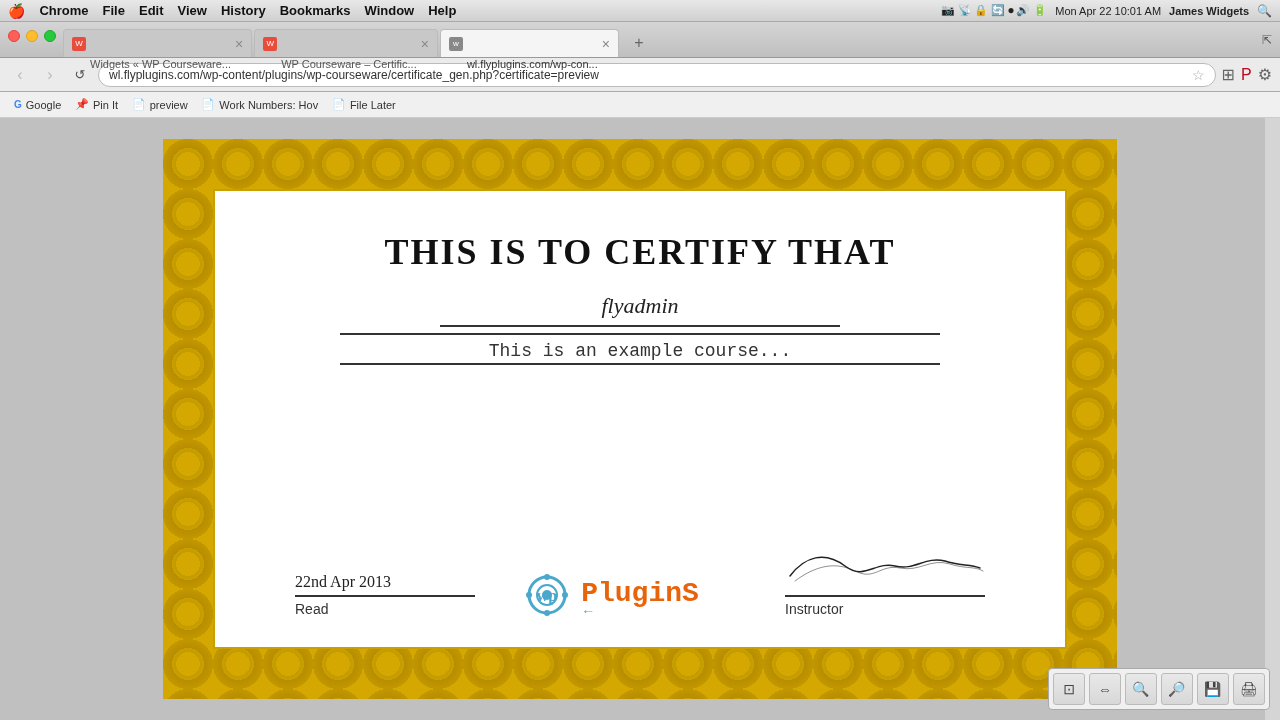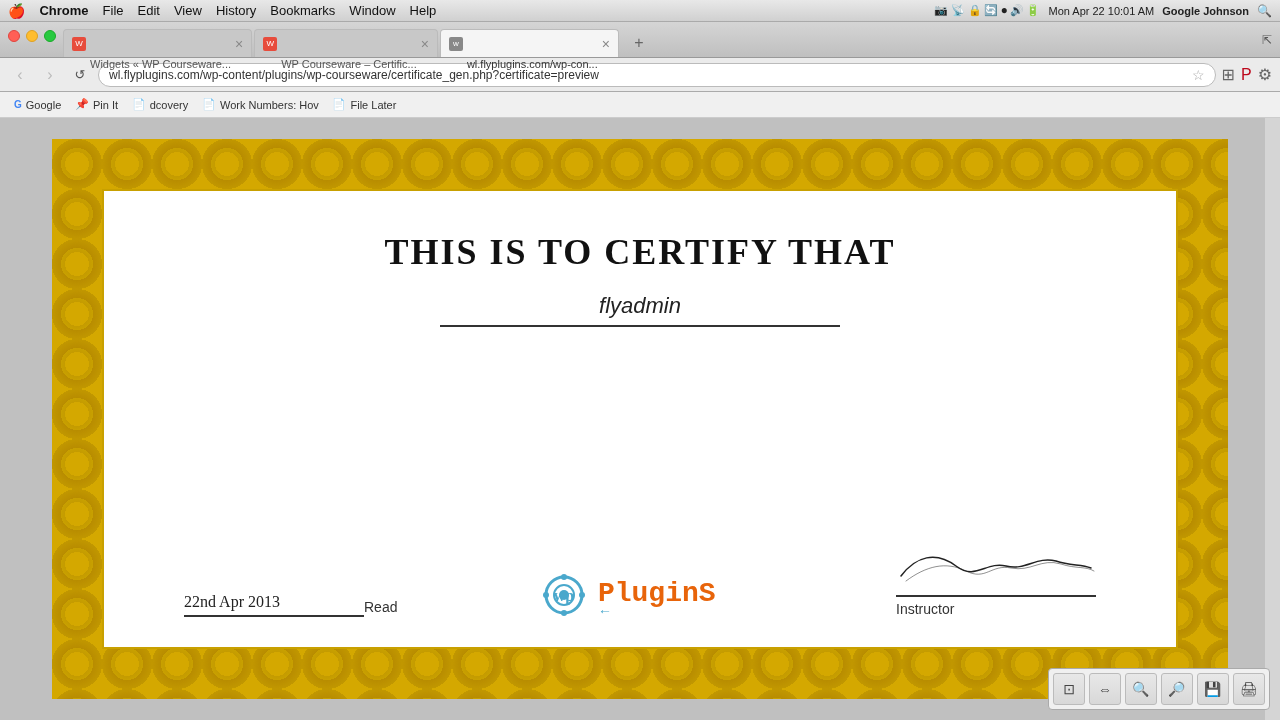--- a/index.html
+++ b/index.html
@@ -29,21 +29,21 @@
       gap: 14px;
       flex: 1;
     }
     .apple-logo {
       font-size: 14px;
       color: #333;
     }
     .menu-item {
       font-size: 13px;
       color: #111;
-      font-weight: 400;
+      font-weight: 700;
       cursor: default;
     }
     .menu-item.bold { font-weight: 600; }
     .menu-bar-right {
       display: flex;
       align-items: center;
       gap: 8px;
       font-size: 12px;
       color: #222;
     }
@@ -207,21 +207,21 @@
       background: #c0c0c0;
       display: flex;
       align-items: center;
       justify-content: center;
       position: relative;
       overflow: hidden;
     }
 
     
     .certificate-wrapper {
-      width: 1176px;
+      width: 954px;
       height: 560px;
       position: relative;
     }
 
     
     .cert-content {
       position: absolute;
       inset: 50px;
       background: white;
       border: 2px solid #c8a000;
@@ -244,21 +244,21 @@
     .cert-name-line {
       width: 400px;
       border-bottom: 2px solid #333;
       margin-bottom: 6px;
       margin-top: 4px;
     }
 
     .cert-name {
       font-size: 22px;
       color: #222;
-      font-family: Liberation Sans, sans-serif;
+      font-family: Liberation Serif, serif;
       font-style: italic;
       text-align: center;
       margin-bottom: 2px;
     }
 
     .cert-subtitle {
       font-size: 32px;
       font-weight: 900;
       color: #111;
       text-align: center;
@@ -285,22 +285,22 @@
       display: flex;
       align-items: flex-end;
       justify-content: space-between;
       width: 100%;
       margin-top: auto;
       padding-top: 20px;
     }
 
     .cert-date-section {
       display: flex;
-      flex-direction: row;
-      align-items: center;
+      flex-direction: column;
+      align-items: flex-start;
     }
 
     .cert-date-value {
       font-size: 16px;
       color: #222;
       font-family: 'Georgia', serif;
       border-bottom: 2px solid #333;
       padding-bottom: 4px;
       min-width: 180px;
     }
@@ -431,21 +431,21 @@
     <span class="menu-item">Edit</span>
     <span class="menu-item">View</span>
     <span class="menu-item">History</span>
     <span class="menu-item">Bookmarks</span>
     <span class="menu-item">Window</span>
     <span class="menu-item">Help</span>
   </div>
   <div class="menu-bar-right">
     <span style="font-size:11px">📷 📡 🔒 🔄 ⏺ 🔊 🔋 </span>
     <span style="font-size:11px">Mon Apr 22  10:01 AM</span>
-    <span style="font-size:11px; font-weight:600">Google Johnson</span>
+    <span style="font-size:11px; font-weight:600">James Widgets</span>
     <span style="font-size:12px">🔍</span>
   </div>
 </div>
 
 <div class="tab-bar">
   <div class="traffic-lights">
     <div class="tl tl-close"></div>
     <div class="tl tl-min"></div>
     <div class="tl tl-max"></div>
   </div>
@@ -493,21 +493,21 @@
   <div class="bookmark-item">
     <span class="bm-google">G</span>
     <span>Google</span>
   </div>
   <div class="bookmark-item">
     <span>📌</span>
     <span>Pin It</span>
   </div>
   <div class="bookmark-item">
     <span>📄</span>
-    <span>dcovery</span>
+    <span>preview</span>
   </div>
   <div class="bookmark-item">
     <span>📄</span>
     <span>Work Numbers: Hov</span>
   </div>
   <div class="bookmark-item">
     <span>📄</span>
     <span>File Later</span>
   </div>
 </div>
@@ -526,20 +526,25 @@
     <div class="cert-content">
 
       <div class="cert-title">THIS IS TO CERTIFY THAT</div>
 
       <div style="display:flex; flex-direction:column; align-items:center; width:100%;">
         <div class="cert-name">flyadmin</div>
         <div class="cert-name-line"></div>
       </div>
 
 
+      <div style="display:flex; flex-direction:column; align-items:center; width:100%;">
+        <div class="cert-course-line"></div>
+        <div class="cert-course">This is an example course...</div>
+        <div class="cert-course-line" style="margin-top:2px;"></div>
+      </div>
 
       <div class="cert-footer">
         <div class="cert-date-section">
           <div class="cert-date-value">22nd Apr 2013</div>
           <div class="cert-date-label">Read</div>
         </div>
 
         <div class="cert-logo-section">
           <div class="cert-logo">
 

